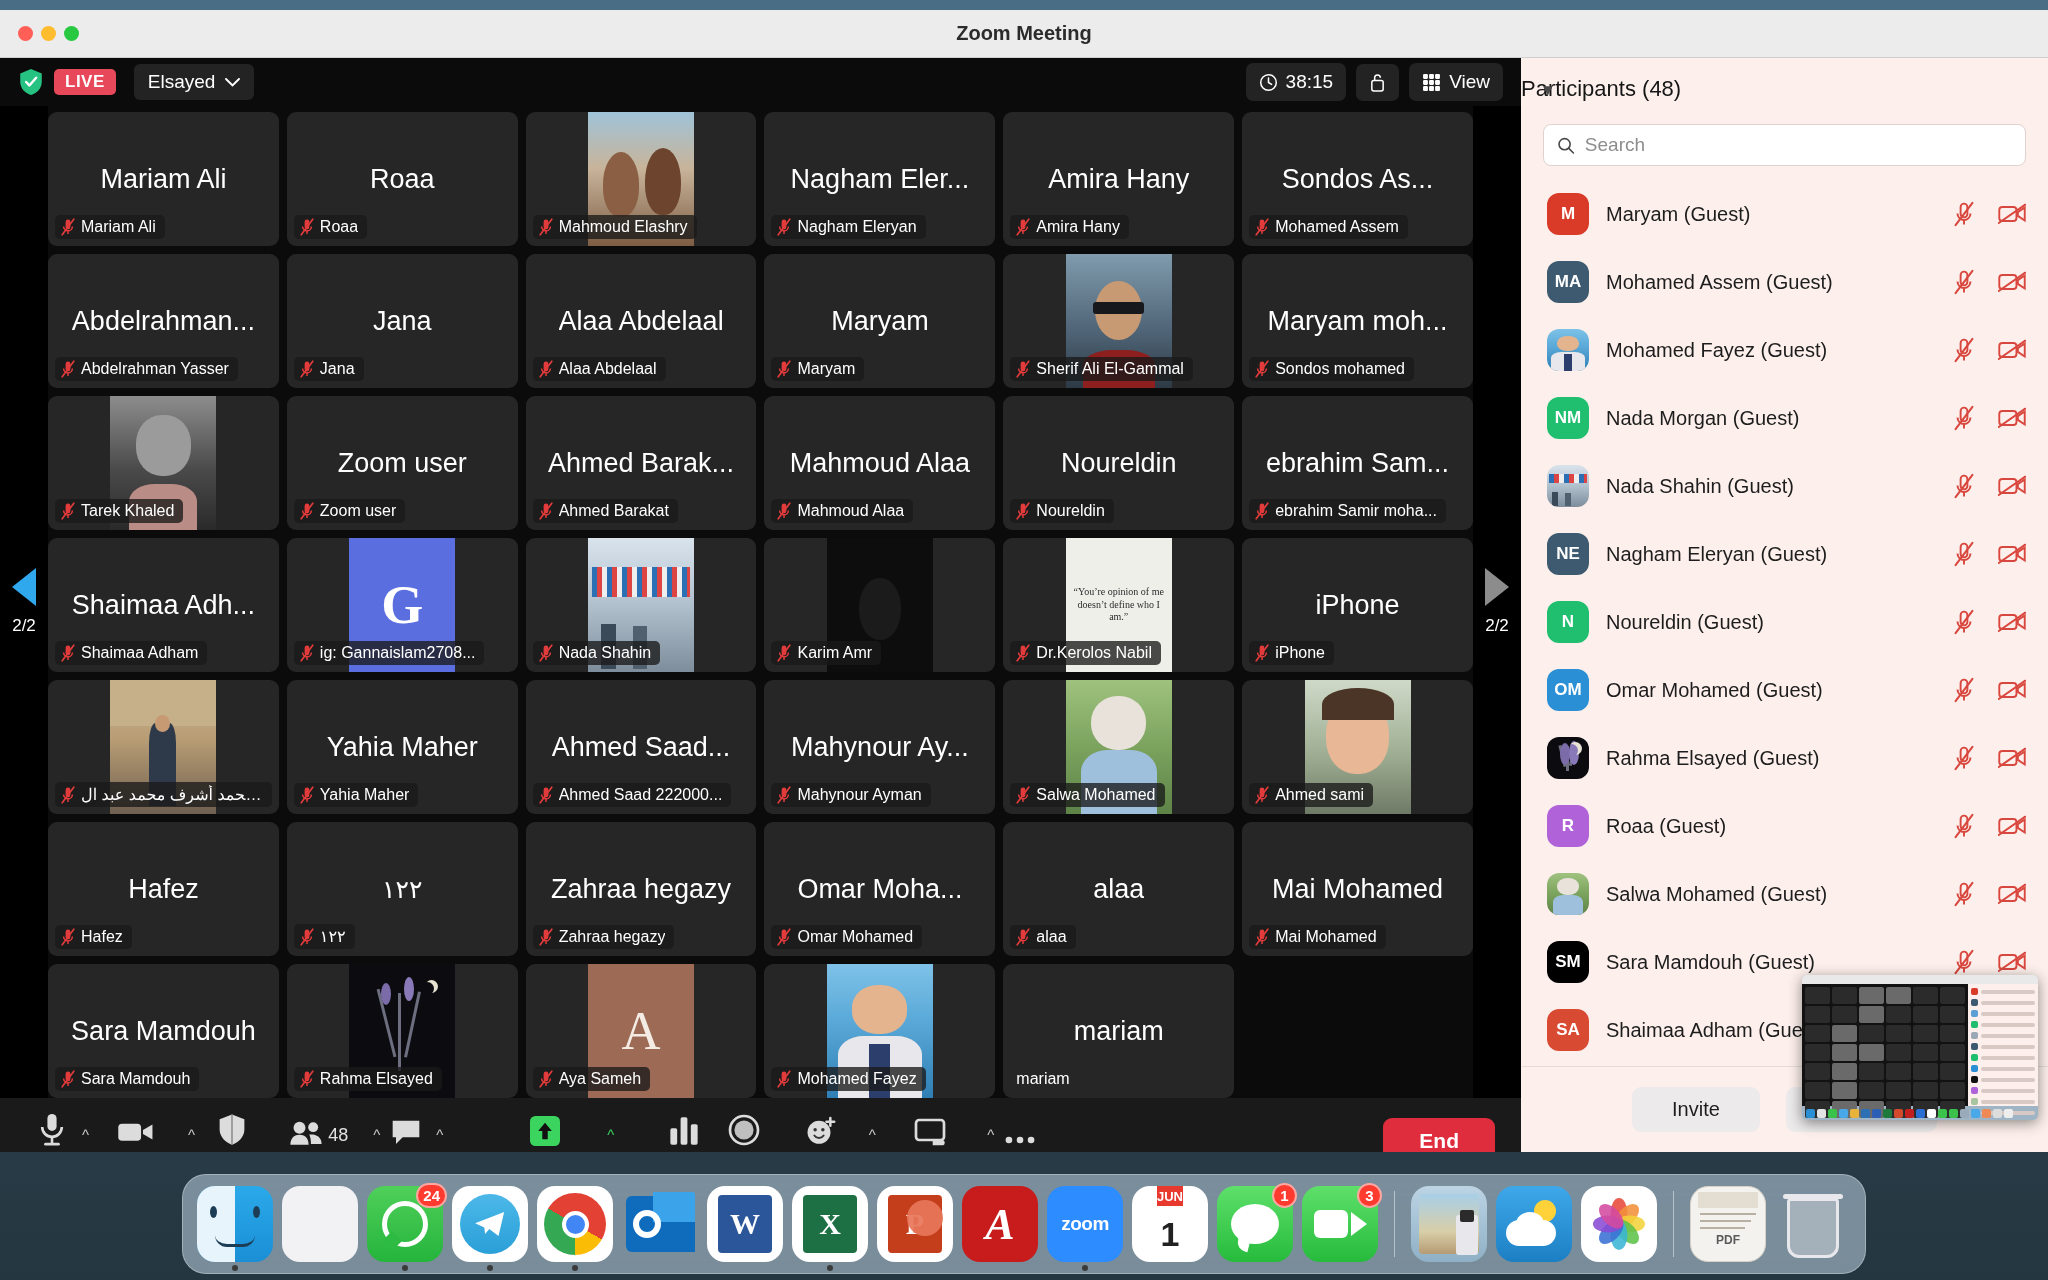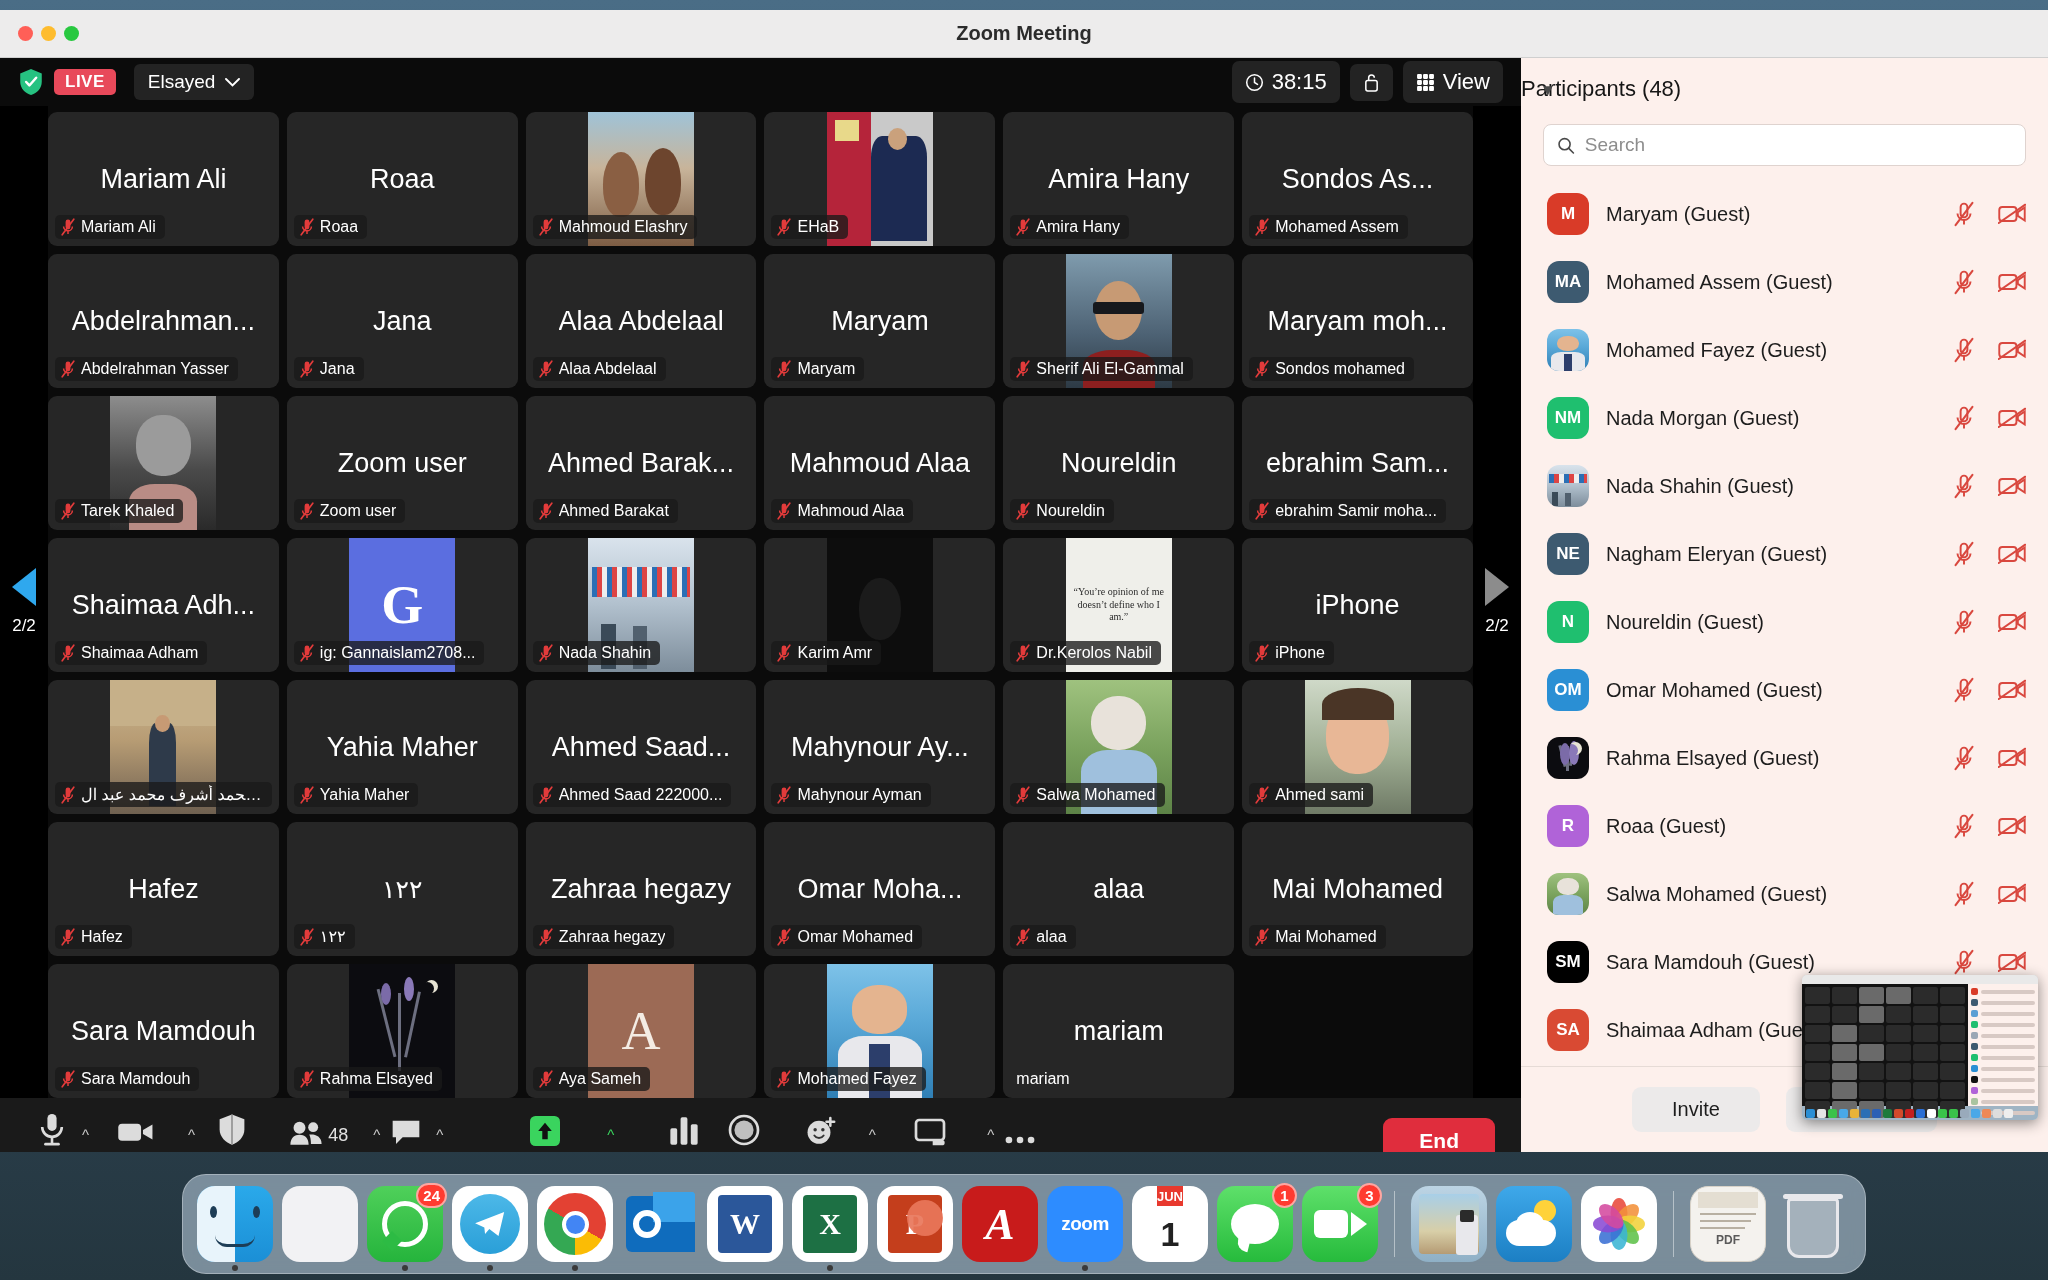--- a/index.html
+++ b/index.html
@@ -66,21 +66,21 @@
     display: flex; align-items: center; gap: 10px;
     margin-left: 18px; color: #fff; font-size: 19px;
     background: #232323; padding: 7px 14px; border-radius: 6px;
   }
   #topbar-right {
     margin-left: auto; display: flex; align-items: center; gap: 10px;
   }
   .tb-pill {
     background: #232323; color: #fff;
     display: flex; align-items: center; gap: 8px;
-    padding: 8px 13px; border-radius: 7px; font-size: 22px;
+    padding: 8px 13px; border-radius: 7px; font-size: 19px;
   }
 
   
   #grid-wrap { flex: 1; position: relative; padding: 6px 48px 0 48px; }
   #grid {
     display: grid;
     grid-template-columns: repeat(6, 1fr);
     grid-auto-rows: 134px;
     gap: 8px;
     height: 100%;
@@ -387,38 +387,29 @@
                 <svg class="mic-off" viewBox="0 0 14 18">
   <path d="M7 1.5 a2.4 2.4 0 0 1 2.4 2.4 V9 a2.4 2.4 0 0 1 -4.8 0 V3.9 A2.4 2.4 0 0 1 7 1.5 Z" fill="#e23b3b"></path>
   <path d="M2.6 8.4 a4.4 4.4 0 0 0 8.8 0" stroke="#e23b3b" stroke-width="1.5" fill="none"></path>
   <path d="M7 12.8 V16" stroke="#e23b3b" stroke-width="1.5"></path>
   <path d="M1.2 16.8 L12.8 1.2" stroke="#e23b3b" stroke-width="1.7" stroke-linecap="round"></path>
 </svg>
                 <span>Mahmoud Elashry</span>
               </div>
             </div>
             <div class="tile">
-              <div class="vid">
-                <div class="vid-inner">
-                  <div class="ph" style="background:#c9c9c9;position:relative">
-        <div style="position:absolute;left:0;top:0;width:42%;height:100%;background:#b5243a"></div>
-        <div style="position:absolute;left:8%;top:6%;width:22%;height:16%;background:#e8d98a"></div>
-        <div style="position:absolute;right:6%;top:18%;width:52%;height:78%;background:#1c2a52;border-radius:20% 20% 0 0"></div>
-        <div style="position:absolute;right:24%;top:12%;width:18%;height:16%;border-radius:50%;background:#caa17c"></div>
-                  </div>
-                </div>
-              </div>
-              <div class="namebar">
-                <svg class="mic-off" viewBox="0 0 14 18">
-  <path d="M7 1.5 a2.4 2.4 0 0 1 2.4 2.4 V9 a2.4 2.4 0 0 1 -4.8 0 V3.9 A2.4 2.4 0 0 1 7 1.5 Z" fill="#e23b3b"></path>
-  <path d="M2.6 8.4 a4.4 4.4 0 0 0 8.8 0" stroke="#e23b3b" stroke-width="1.5" fill="none"></path>
-  <path d="M7 12.8 V16" stroke="#e23b3b" stroke-width="1.5"></path>
-  <path d="M1.2 16.8 L12.8 1.2" stroke="#e23b3b" stroke-width="1.7" stroke-linecap="round"></path>
-</svg>
-                <span>EHaB</span>
+              <div class="tile-name-big">Nagham Eler...</div>
+              <div class="namebar">
+                <svg class="mic-off" viewBox="0 0 14 18">
+  <path d="M7 1.5 a2.4 2.4 0 0 1 2.4 2.4 V9 a2.4 2.4 0 0 1 -4.8 0 V3.9 A2.4 2.4 0 0 1 7 1.5 Z" fill="#e23b3b"></path>
+  <path d="M2.6 8.4 a4.4 4.4 0 0 0 8.8 0" stroke="#e23b3b" stroke-width="1.5" fill="none"></path>
+  <path d="M7 12.8 V16" stroke="#e23b3b" stroke-width="1.5"></path>
+  <path d="M1.2 16.8 L12.8 1.2" stroke="#e23b3b" stroke-width="1.7" stroke-linecap="round"></path>
+</svg>
+                <span>Nagham Eleryan</span>
               </div>
             </div>
             <div class="tile">
               <div class="tile-name-big">Amira Hany</div>
               <div class="namebar">
                 <svg class="mic-off" viewBox="0 0 14 18">
   <path d="M7 1.5 a2.4 2.4 0 0 1 2.4 2.4 V9 a2.4 2.4 0 0 1 -4.8 0 V3.9 A2.4 2.4 0 0 1 7 1.5 Z" fill="#e23b3b"></path>
   <path d="M2.6 8.4 a4.4 4.4 0 0 0 8.8 0" stroke="#e23b3b" stroke-width="1.5" fill="none"></path>
   <path d="M7 12.8 V16" stroke="#e23b3b" stroke-width="1.5"></path>
   <path d="M1.2 16.8 L12.8 1.2" stroke="#e23b3b" stroke-width="1.7" stroke-linecap="round"></path>

